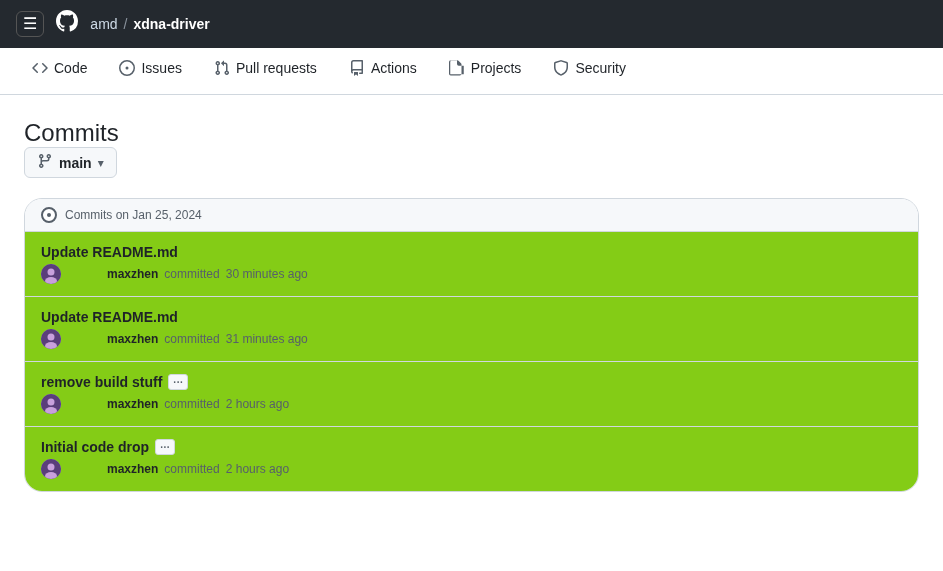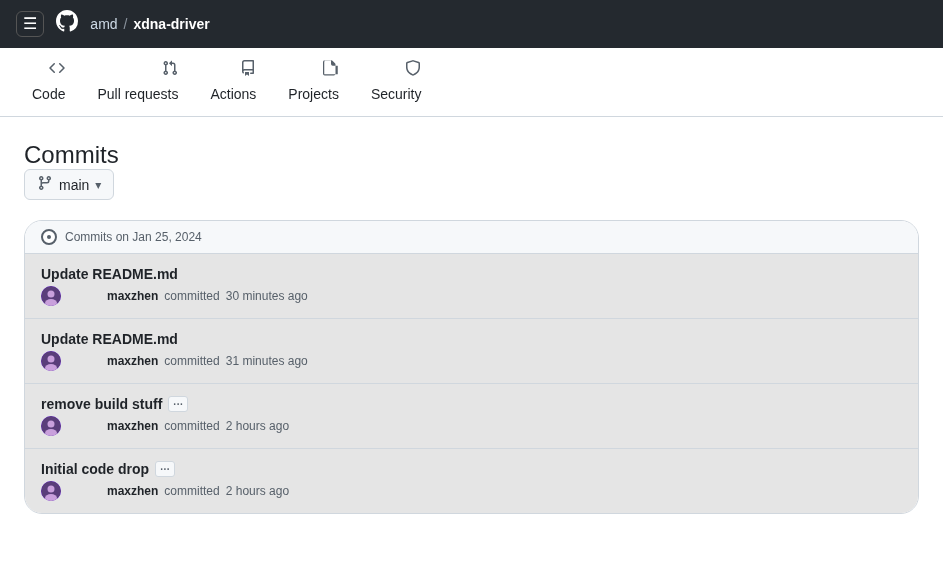--- a/index.html
+++ b/index.html
@@ -54,30 +54,29 @@
     .nav-tabs {
       display: flex;
       align-items: center;
       border-bottom: 1px solid #d0d7de;
       padding: 0 16px;
       background: #ffffff;
       gap: 0;
     }
     .nav-tab {
       display: flex;
-      align-items: flex-end;
+      align-items: flex-start;
       gap: 6px;
       padding: 12px 16px;
       color: #1f2328;
       text-decoration: none;
       font-size: 14px;
       border-bottom: 2px solid transparent;
       cursor: pointer;
       white-space: nowrap;
-      flex-direction: column;
     }
     .nav-tab-icon { color: #57606a; font-size: 16px; }
 
     
     .content {
       padding: 24px 24px 0 24px;
       max-width: 943px;
     }
 
     .page-title {
@@ -93,21 +92,21 @@
       gap: 6px;
       padding: 5px 12px;
       border: 1px solid #d0d7de;
       border-radius: 6px;
       background: #f6f8fa;
       cursor: pointer;
       font-size: 14px;
       margin-bottom: 20px;
     }
     .branch-selector .branch-icon { color: #57606a; font-size: 15px; }
-    .branch-selector .branch-name { font-weight: 400; text-align: center; }
+    .branch-selector .branch-name { font-weight: 700; text-align: center; }
     .branch-selector .chevron { color: #57606a; font-size: 12px; }
 
     
     .commits-container {
       border: 1px solid #d0d7de;
       border-radius: 18px;
       overflow: hidden;
     }
 
     .commits-date-header {
@@ -135,21 +134,21 @@
       content: '';
       width: 4px;
       height: 4px;
       border-radius: 50%;
       background: #57606a;
     }
 
     .commit-item {
       padding: 12px 16px;
       border-bottom: 1px solid #d0d7de;
-      background: #e5e5e5;
+      background: #84cc16;
     }
     .commit-item:last-child { border-bottom: none; }
 
     .commit-title {
       display: flex;
       align-items: center;
       gap: 6px;
       font-size: 14px;
       color: #1f2328;
       font-weight: 600;
@@ -224,20 +223,29 @@
     <span class="nav-tab-icon">
       <svg width="16" height="16" viewBox="0 0 16 16" fill="#57606a">
         <path d="M4.72 3.22a.75.75 0 011.06 1.06L2.06 8l3.72 3.72a.75.75 0 11-1.06 1.06L.47 8.53a.75.75 0 010-1.06l4.25-4.25zm6.56 0a.75.75 0 10-1.06 1.06L13.94 8l-3.72 3.72a.75.75 0 101.06 1.06l4.25-4.25a.75.75 0 000-1.06l-4.25-4.25z"></path>
       </svg>
     </span>
     <span>Code</span>
   </a>
   <a class="nav-tab">
     <span class="nav-tab-icon">
       <svg width="16" height="16" viewBox="0 0 16 16" fill="#57606a">
+        <path d="M8 9.5a1.5 1.5 0 100-3 1.5 1.5 0 000 3z"></path>
+        <path fill-rule="evenodd" d="M8 0a8 8 0 100 16A8 8 0 008 0zM1.5 8a6.5 6.5 0 1113 0 6.5 6.5 0 01-13 0z"></path>
+      </svg>
+    </span>
+    <span>Issues</span>
+  </a>
+  <a class="nav-tab">
+    <span class="nav-tab-icon">
+      <svg width="16" height="16" viewBox="0 0 16 16" fill="#57606a">
         <path fill-rule="evenodd" d="M7.177 3.073L9.573.677A.25.25 0 0110 .854v4.792a.25.25 0 01-.427.177L7.177 3.427a.25.25 0 010-.354zM3.75 2.5a.75.75 0 100 1.5.75.75 0 000-1.5zm-2.25.75a2.25 2.25 0 113 2.122v5.256a2.251 2.251 0 11-1.5 0V5.372A2.25 2.25 0 011.5 3.25zM11 2.5h-1V4h1a1 1 0 011 1v5.628a2.251 2.251 0 101.5 0V5A2.5 2.5 0 0011 2.5zm1 10.25a.75.75 0 111.5 0 .75.75 0 01-1.5 0zM3.75 12a.75.75 0 100 1.5.75.75 0 000-1.5z"></path>
       </svg>
     </span>
     <span>Pull requests</span>
   </a>
   <a class="nav-tab">
     <span class="nav-tab-icon">
       <svg width="16" height="16" viewBox="0 0 16 16" fill="#57606a">
         <path fill-rule="evenodd" d="M2 2.5A2.5 2.5 0 014.5 0h8.75a.75.75 0 01.75.75v12.5a.75.75 0 01-.75.75h-2.5a.75.75 0 110-1.5h1.75v-2h-8a1 1 0 00-.714 1.7.75.75 0 01-1.072 1.05A2.495 2.495 0 012 11.5v-9zm10.5-1V9h-8c-.356 0-.694.074-1 .208V2.5a1 1 0 011-1h8zM5 12.25v3.25a.25.25 0 00.4.2l1.45-1.087a.25.25 0 01.3 0L8.6 15.7a.25.25 0 00.4-.2v-3.25a.25.25 0 00-.25-.25h-3.5a.25.25 0 00-.25.25z"></path>
       </svg>

